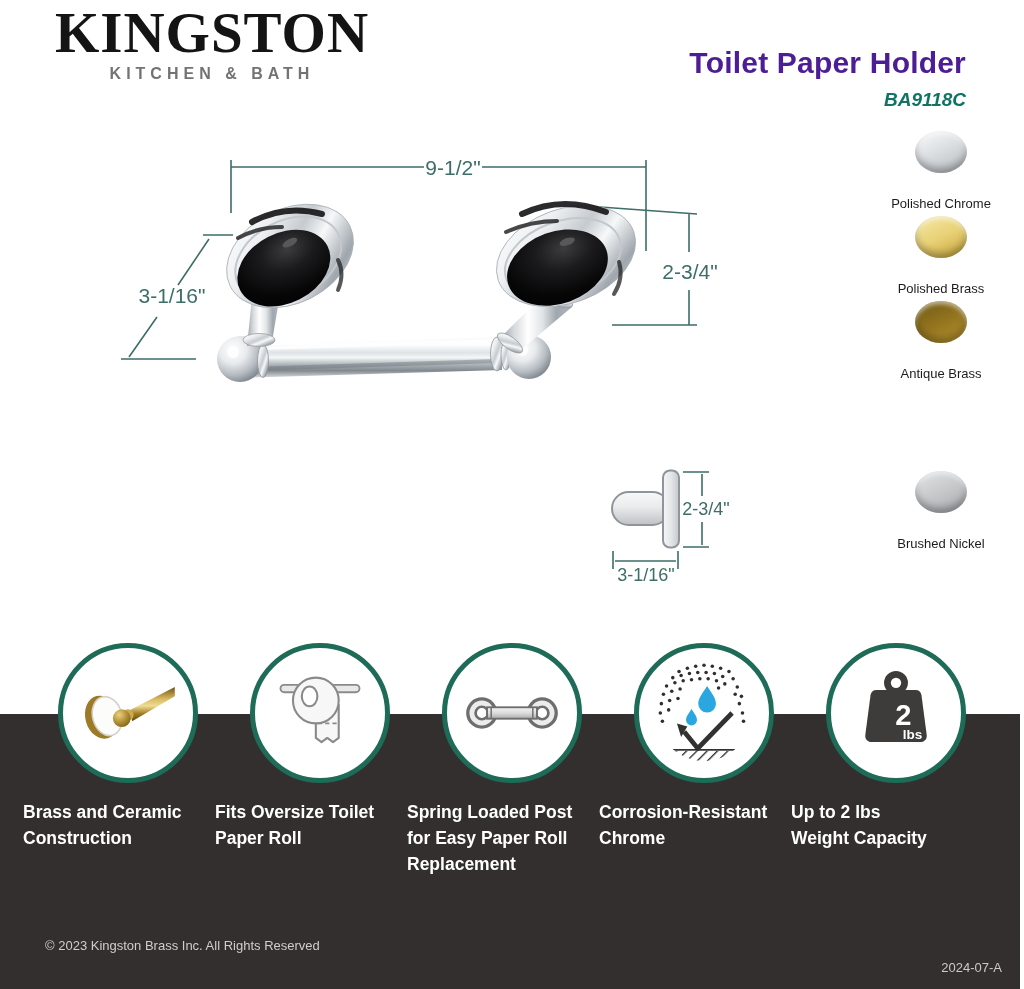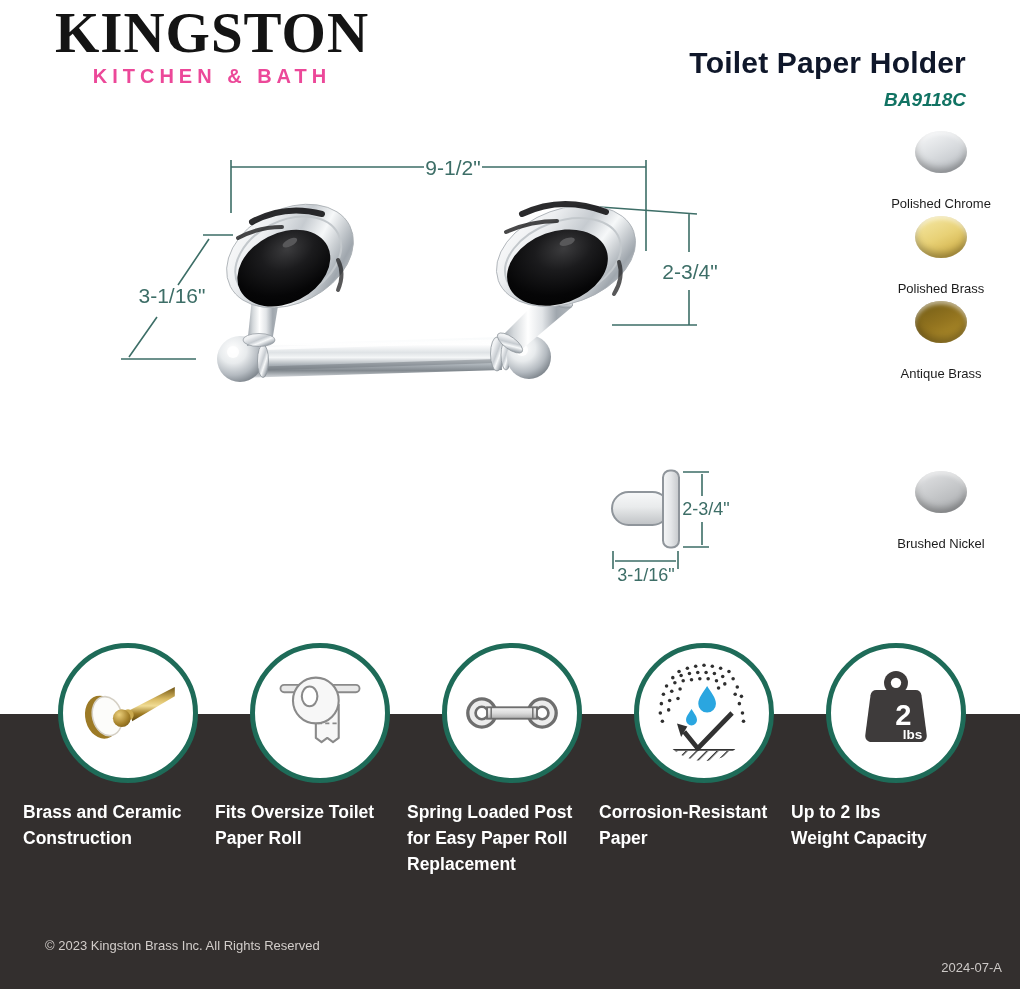--- a/index.html
+++ b/index.html
@@ -2,23 +2,23 @@
 <html><head>
 <meta charset="utf-8">
 <style>
   html,body{margin:0;padding:0;background:#ffffff;}
   #page{position:relative;width:1020px;height:989px;background:#ffffff;overflow:hidden;
         font-family:"Liberation Sans",sans-serif;}
   
   .logo{position:absolute;left:40px;top:4px;width:344px;text-align:center;}
   .logo-name{font-family:"Liberation Serif",serif;font-weight:700;font-size:57px;line-height:1.0;
              letter-spacing:1px;color:#141414;}
-  .logo-tagline{margin-top:4px;font-size:20px;font-weight:700;letter-spacing:5px;color:#ec4899;}
+  .logo-tagline{margin-top:4px;font-size:16px;font-weight:700;letter-spacing:5px;color:#737373;}
   .title-block{position:absolute;right:54px;top:46px;text-align:right;}
-  .product-title{font-size:30px;font-weight:700;color:#0f172a;letter-spacing:0.2px;}
+  .product-title{font-size:30px;font-weight:700;color:#4c1d95;letter-spacing:0.2px;}
   .product-model{margin-top:9px;font-size:19px;font-weight:700;font-style:italic;color:#117363;}
   
   .swatch{position:absolute;left:881px;width:120px;text-align:center;}
   .swatch-disc{width:52px;height:42px;margin:0 auto;border-radius:50%;
                box-shadow:inset 0 -5px 7px rgba(0,0,0,.28), inset 0 3px 4px rgba(255,255,255,.55);}
   .swatch-label{margin-top:23px;font-size:13px;color:#1c1c1c;}
   
   .dark-band{position:absolute;left:0;top:714px;width:1024px;height:275px;background:#332f2e;}
   .feature-circle{position:absolute;top:643px;width:140px;height:140px;box-sizing:border-box;
                   border:5px solid #1e6b58;border-radius:50%;background:#ffffff;
@@ -303,19 +303,19 @@
   </div>
 
   <div class="feature-label" style="left:23px">Brass and Ceramic
 Construction</div>
   <div class="feature-label" style="left:215px">Fits Oversize Toilet
 Paper Roll</div>
   <div class="feature-label" style="left:407px">Spring Loaded Post
 for Easy Paper Roll
 Replacement</div>
   <div class="feature-label" style="left:599px">Corrosion-Resistant
-Paper</div>
+Chrome</div>
   <div class="feature-label" style="left:791px">Up to 2 lbs
 Weight Capacity</div>
 
   <div class="footer-copy">© 2023 Kingston Brass Inc. All Rights Reserved</div>
   <div class="footer-code">2024-07-A</div>
 </div>
 
 </body></html>

